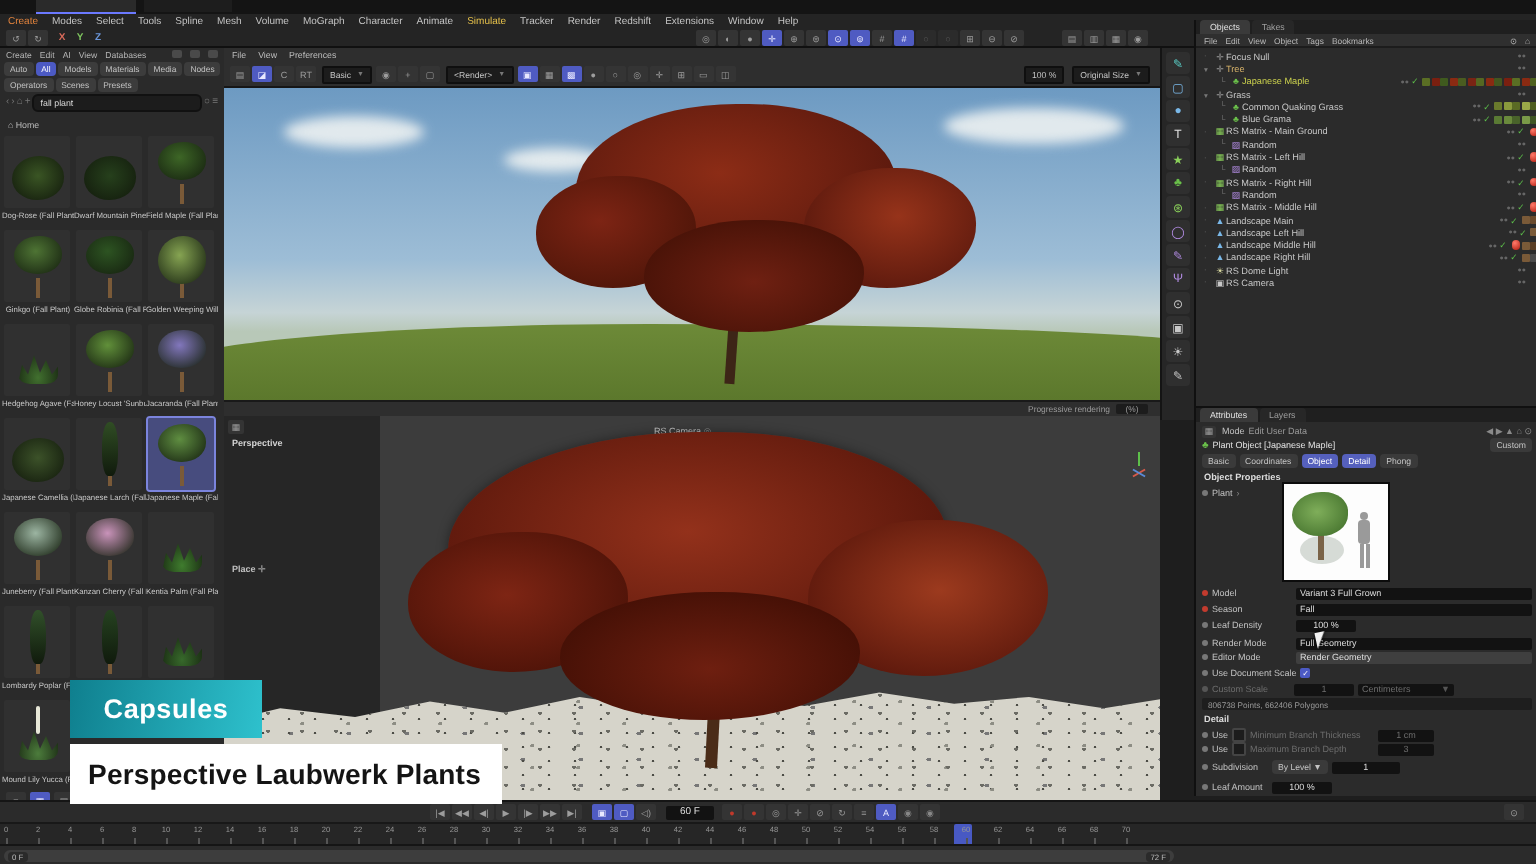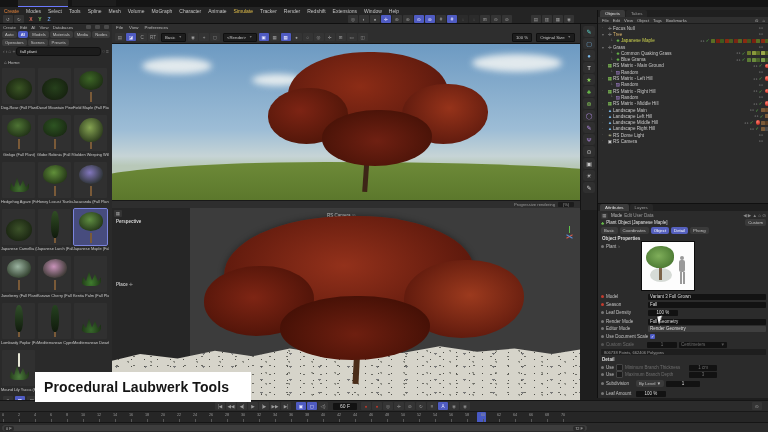--- a/index.html
+++ b/index.html
@@ -856,15 +856,16 @@
       <span class="tick" style="left: 563px;">70</span>
       <span class="tickline" style="left: 563px;"></span>
     </div>
   <div class="abs rangerow">
     <div class="rtrack">
       <span class="rhandle">0 F</span>
       <span class="rhandle">72 F</span>
     </div>
   </div>
 
-  <div class="abs titlebox">Procedural Laubwerk Tools</div>
+  <div class="abs badge" id="capsules-badge" style="background: linear-gradient(100deg, rgb(15, 127, 142), rgb(46, 193, 205));">Capsules</div>
+  <div class="abs titlebox">Perspective Laubwerk Plants</div>
   <div class="abs cursor"></div>
 </div>
 
 </body></html>

